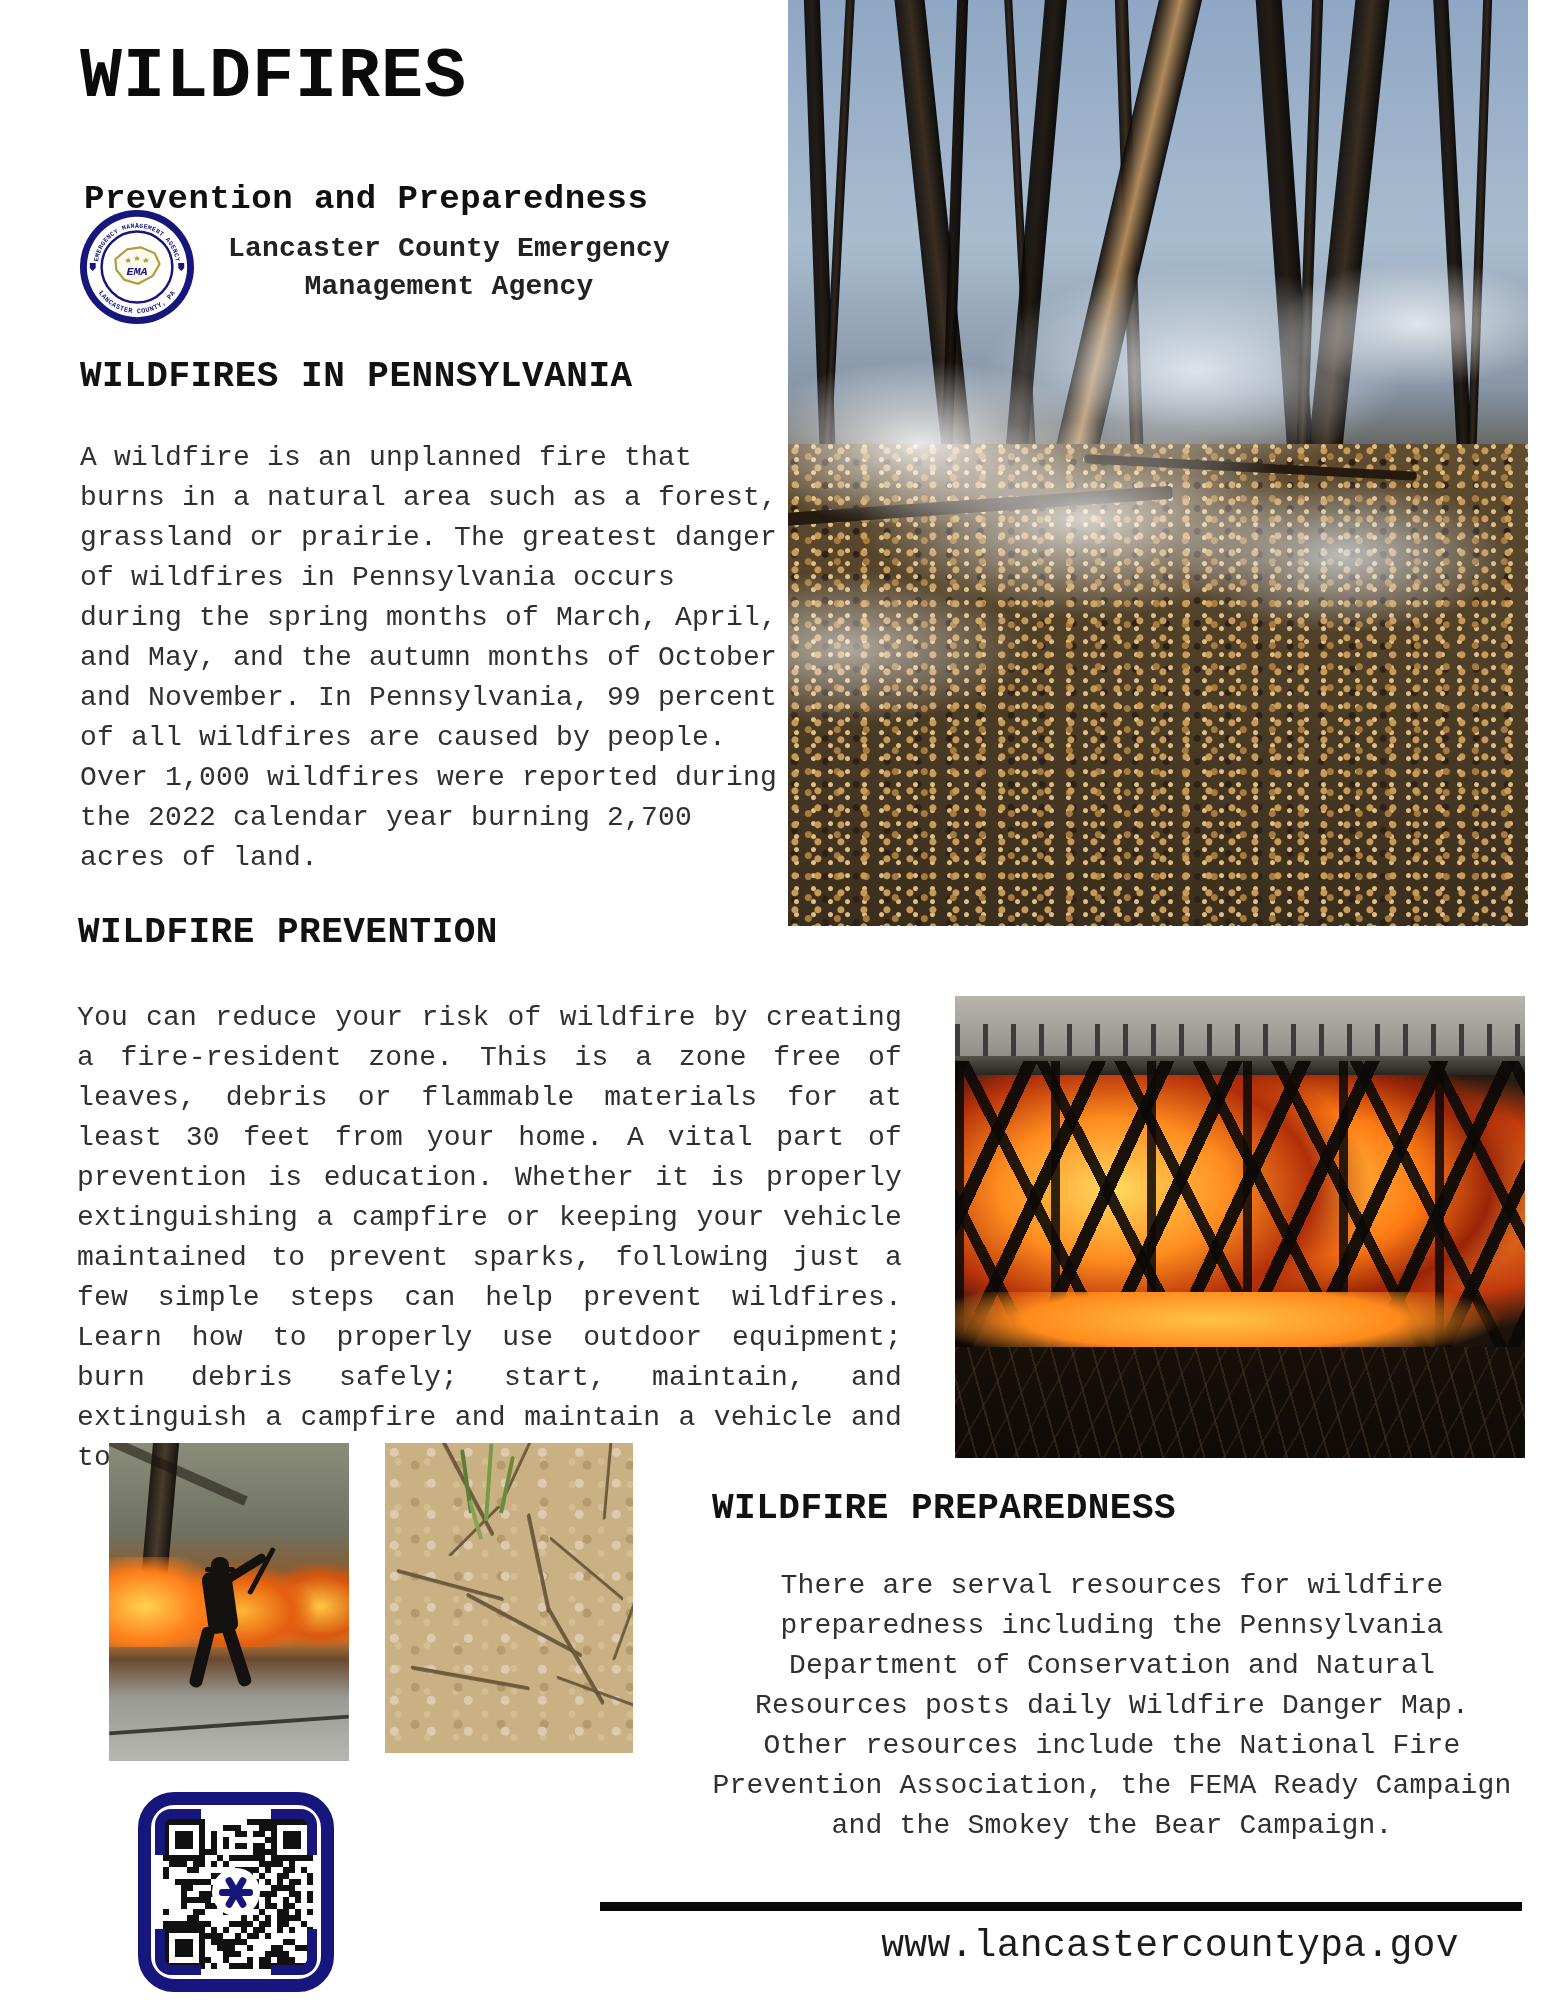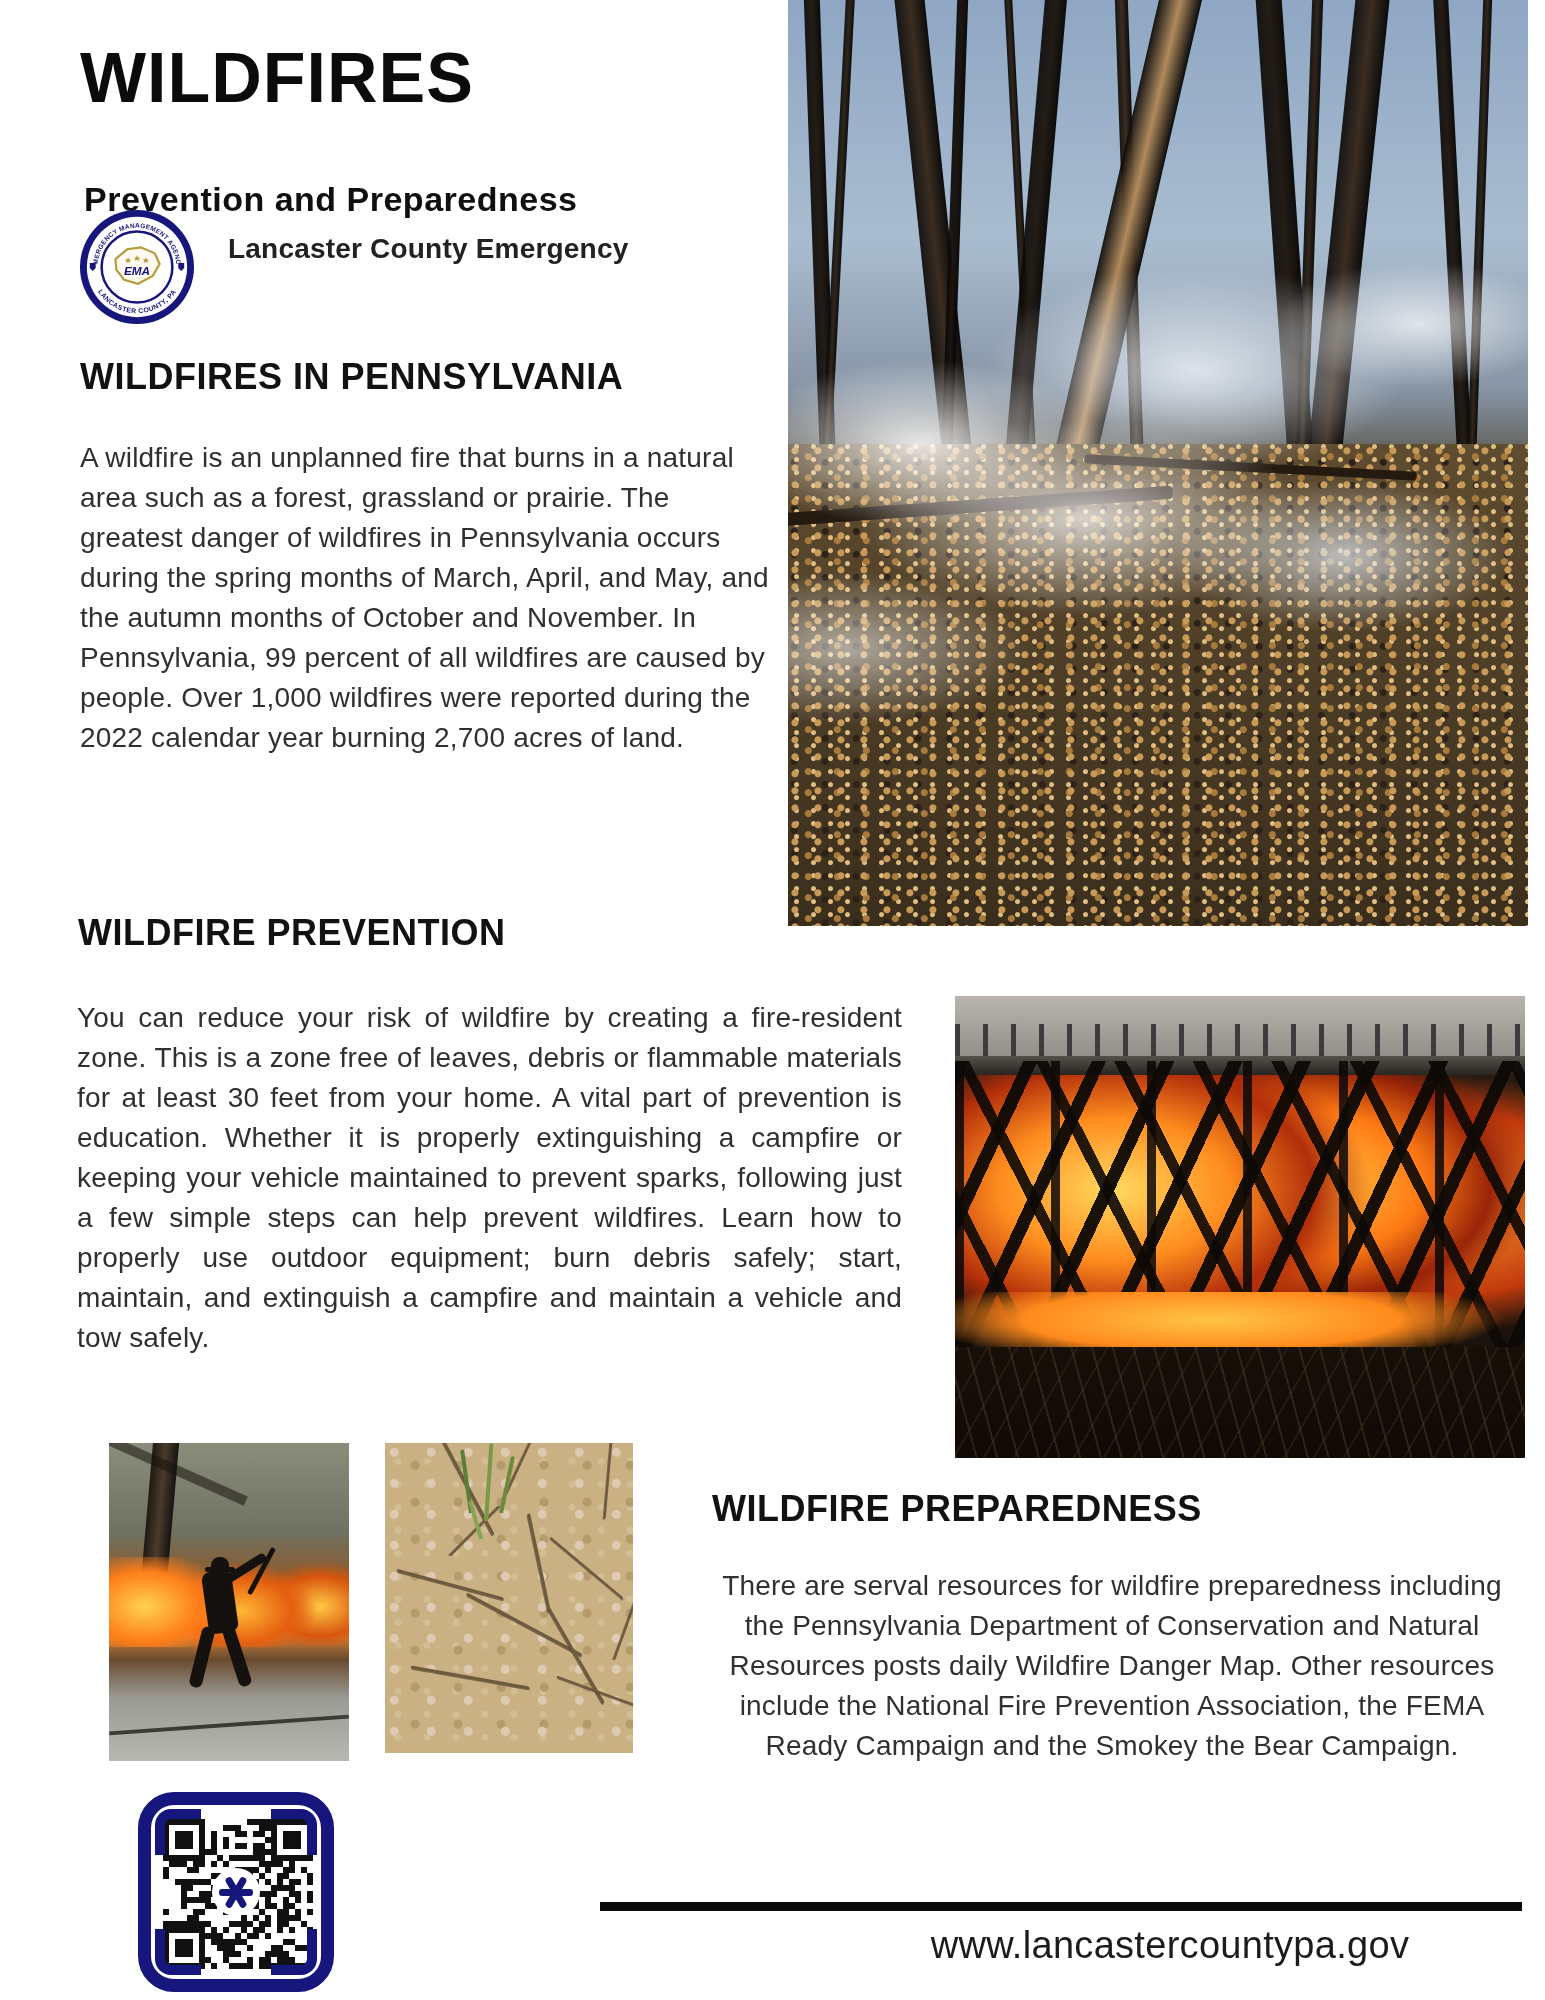--- a/index.html
+++ b/index.html
@@ -1,19 +1,19 @@
 <!DOCTYPE html>
 <html><head>
 <meta charset="utf-8">
 <style>
   * { margin:0; padding:0; box-sizing:border-box; }
   html,body { background:#ffffff; }
   .page {
     position:relative; width:1545px; height:2000px; background:#ffffff;
-    font-family:Liberation Sans, sans-serif; overflow:hidden;padding-left:15px;
+    font-family:Liberation Mono, monospace; overflow:hidden;padding-left:15px;
   }
   
   .title {
     position:absolute; left:80px; top:38px;
     font-size:70px; font-weight:bold; letter-spacing:1px; color:#0b0b0b;
   }
   .subtitle {
     position:absolute; left:84px; top:150px;
     font-size:34px; font-weight:bold; letter-spacing:0.5px; color:#101010;margin-top:30px;
   }
@@ -179,20 +179,21 @@
     <g fill="#b49a3c">
       <polygon points="51,50 52,52.4 54.4,52.4 52.6,53.8 53.3,56 51,54.7 48.7,56 49.4,53.8 47.6,52.4 50,52.4"></polygon>
       <polygon points="60,48 61,50.4 63.4,50.4 61.6,51.8 62.3,54 60,52.7 57.7,54 58.4,51.8 56.6,50.4 59,50.4"></polygon>
       <polygon points="69,50 70,52.4 72.4,52.4 70.6,53.8 71.3,56 69,54.7 66.7,56 67.4,53.8 65.6,52.4 68,52.4"></polygon>
     </g>
     <text x="60" y="68" text-anchor="middle" font-size="12" font-weight="bold" font-style="italic" fill="#16167d">EMA</text>
   </svg>
 
   <div class="orgname">
     <div>Lancaster County Emergency</div>
+    <div>Management Agency</div>
   </div>
 
   <div class="h2 h-pa">WILDFIRES IN PENNSYLVANIA</div>
   <div class="body-text p-pa">A wildfire is an unplanned fire that burns in a natural area such as a forest, grassland or prairie. The greatest danger of wildfires in Pennsylvania occurs during the spring months of March, April, and May, and the autumn months of October and November. In Pennsylvania, 99 percent of all wildfires are caused by people.  Over 1,000 wildfires were reported during the 2022 calendar year burning 2,700 acres of land.</div>
 
   <div class="photo photo-forest">
     <div class="layer" id="trunk-layer">
         <div class="trunk" style="left: 2%; width: 16px; height: 64%; transform: rotate(-2deg); background: linear-gradient(90deg, rgba(8, 6, 4, 0.9), rgb(36, 28, 21) 50%, rgba(5, 4, 3, 0.95));"></div>
         <div class="trunk" style="left: 8%; width: 9px; height: 60%; transform: rotate(3deg); background: linear-gradient(90deg, rgba(8, 6, 4, 0.9), rgb(48, 38, 28) 50%, rgba(5, 4, 3, 0.95));"></div>
         <div class="trunk" style="left: 14%; width: 30px; height: 66%; transform: rotate(-6deg); background: linear-gradient(90deg, rgba(8, 6, 4, 0.9), rgb(59, 45, 32) 50%, rgba(5, 4, 3, 0.95));"></div>

